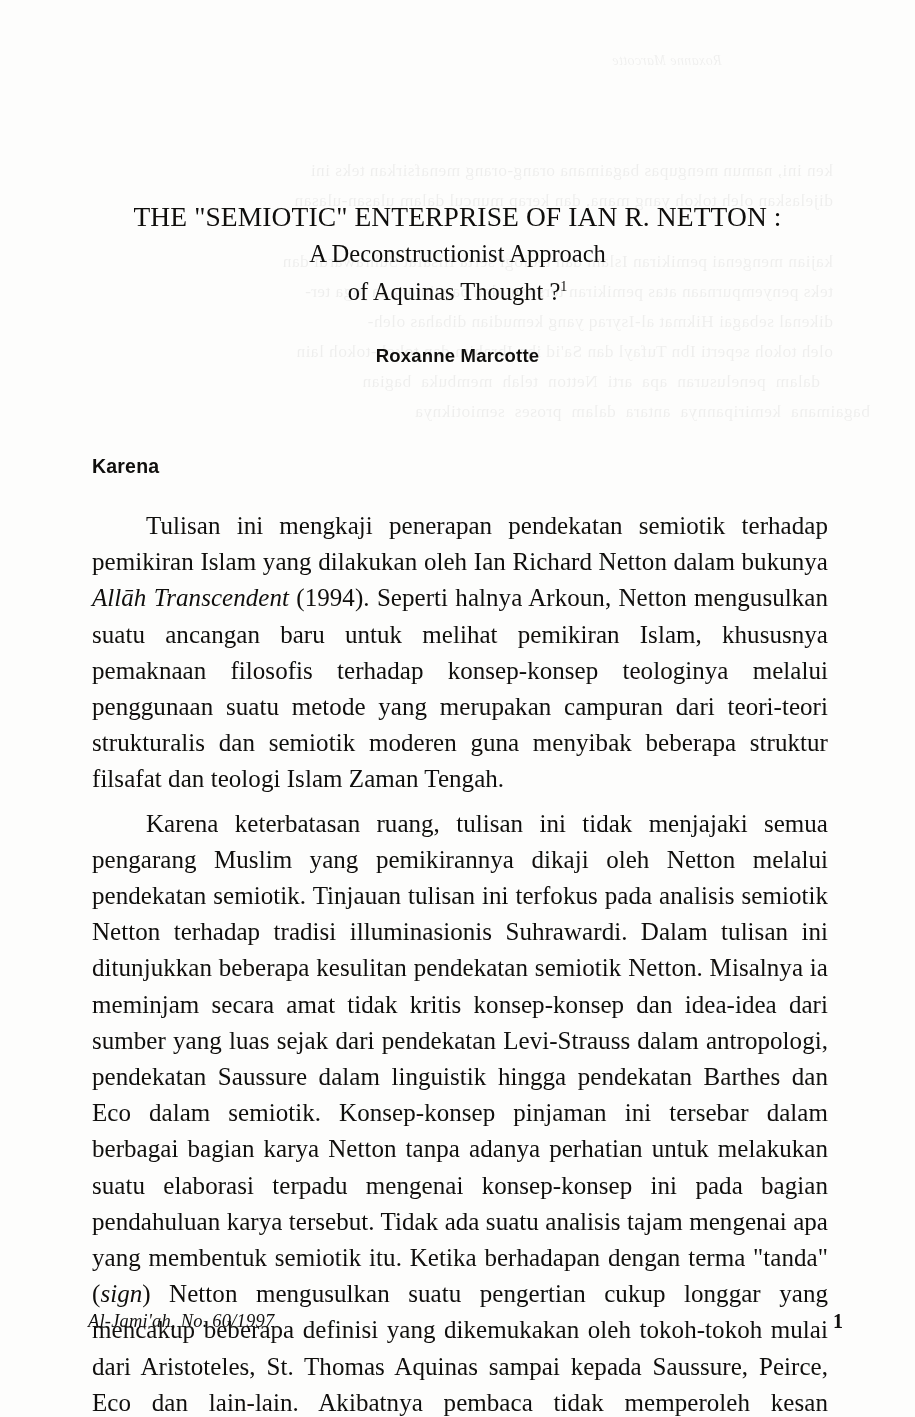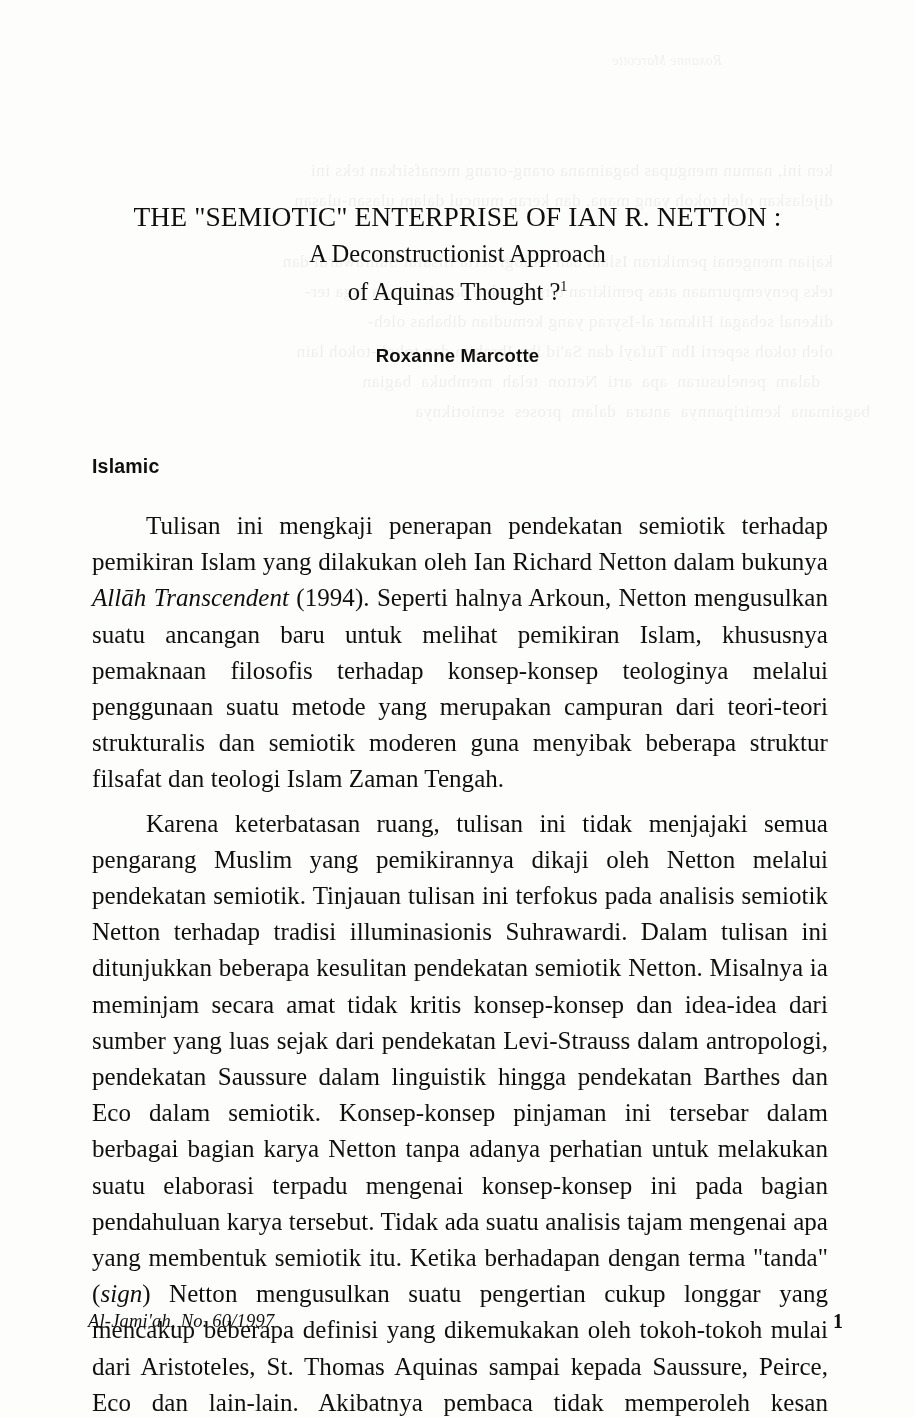--- a/index.html
+++ b/index.html
@@ -173,21 +173,21 @@
   <div class="bleed bleed-low" style="top:396px;left:170px;">bagaimana  kemiripannya  antara  dalam  proses  semiotiknya</div>
 
   <div class="title-block">
     <div class="title-line-1">THE "SEMIOTIC" ENTERPRISE OF IAN R. NETTON :</div>
     <div class="title-line-2">A Deconstructionist Approach</div>
     <div class="title-line-3"><span>of Aquinas Thought ?</span><span class="fn-marker">1</span></div>
   </div>
 
   <div class="author">Roxanne Marcotte</div>
 
-  <div class="section-heading">Islamic</div>
+  <div class="section-heading">Karena</div>
 
   <div class="abstract">
     <p><span class="indent"></span><span>Tulisan  ini mengkaji penerapan pendekatan semiotik terhadap pemikiran Islam yang dilakukan oleh Ian  Richard Netton dalam bukunya </span><i>Allāh Transcendent</i><span>  (1994). Seperti halnya Arkoun, Netton mengusulkan suatu ancangan baru untuk melihat pemikiran Islam, khususnya pemaknaan  filosofis terhadap konsep-konsep teologinya melalui penggunaan suatu metode  yang merupakan campuran dari teori-teori strukturalis dan semiotik  moderen  guna  menyibak  beberapa struktur filsafat dan teologi Islam Zaman Tengah.</span></p>
     <p><span class="indent"></span><span>Karena  keterbatasan  ruang, tulisan ini tidak menjajaki semua pengarang  Muslim yang pemikirannya dikaji oleh Netton melalui pendekatan  semiotik. Tinjauan  tulisan  ini terfokus pada analisis semiotik Netton terhadap  tradisi illuminasionis Suhrawardi. Dalam tulisan ini ditunjukkan beberapa  kesulitan  pendekatan  semiotik  Netton. Misalnya ia meminjam secara  amat tidak kritis konsep-konsep dan idea-idea dari sumber yang luas   sejak  dari  pendekatan  Levi-Strauss  dalam  antropologi,  pendekatan Saussure  dalam  linguistik  hingga  pendekatan  Barthes  dan  Eco  dalam semiotik. Konsep-konsep  pinjaman  ini  tersebar  dalam  berbagai bagian karya  Netton  tanpa  adanya  perhatian  untuk  melakukan suatu elaborasi terpadu  mengenai  konsep-konsep ini pada bagian pendahuluan karya tersebut.  Tidak   ada suatu analisis tajam mengenai apa yang membentuk semiotik  itu. Ketika berhadapan dengan terma "tanda" (</span><i>sign</i><span>) Netton mengusulkan  suatu pengertian cukup longgar yang mencakup beberapa definisi yang  dikemukakan  oleh  tokoh-tokoh  mulai dari Aristoteles, St. Thomas Aquinas  sampai  kepada  Saussure,  Peirce,  Eco  dan lain-lain. Akibatnya pembaca  tidak  memperoleh  kesan  mengenai adanya pengolahan teoritis mengenai  batasan "tanda" (</span><i>sign</i><span>) yang ia terima atau mengenai penyelidi-</span></p>
   </div>
 
   <div class="footer-slot">
     <div class="footer-journal">Al-Jami'ah, No. 60/1997</div>
     <div class="footer-pageno">1</div>
   </div>

